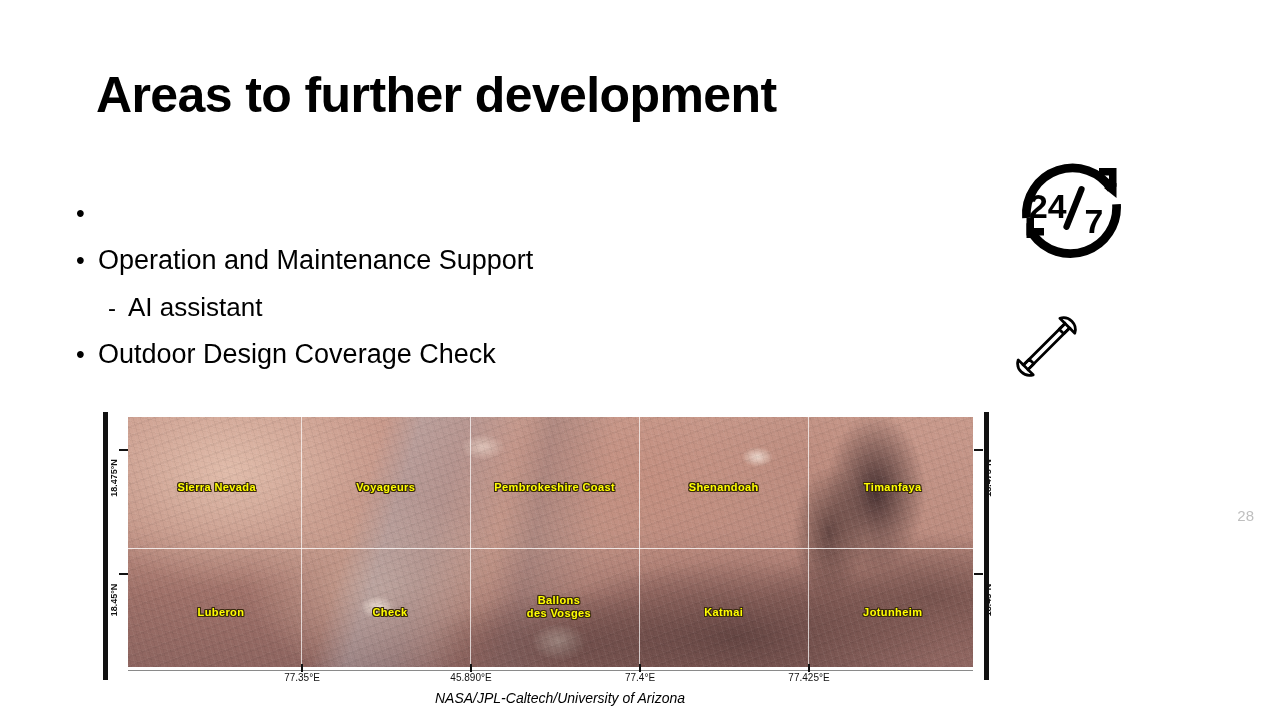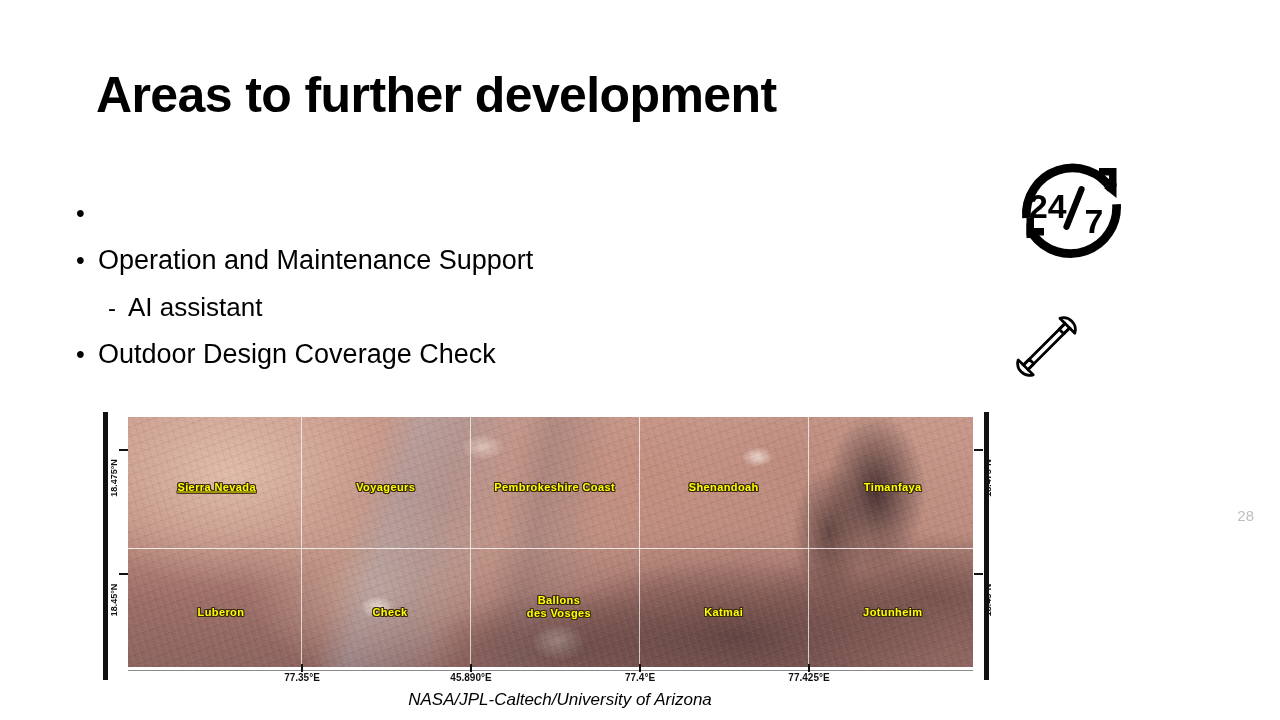--- a/index.html
+++ b/index.html
@@ -197,36 +197,36 @@
     position: absolute;
     font-size: 9px; font-weight: 700; color: #111;
     white-space: nowrap;
     transform-origin: center center;
   }
   .lat-label.left  { transform: rotate(-90deg) translate(-50%, 0); }
   .lat-label.right { transform: rotate(-90deg) translate(-50%, 0); }
   .tick-mark { position: absolute; background: #111; }
   .lon-label {
     position: absolute;
-    font-size: 10px; font-weight: 700; color: #111;
+    font-size: 10px; font-weight: 400; color: #111;
     transform: translateX(-50%);
     white-space: nowrap;
   }
   #map-hairline {
     position: absolute;
     left: 25px; top: 258px; width: 845px; height: 1px;
     background: #8a8a8a;
   }
 
   
   #map-caption {
     position: absolute;
     left: 0; top: 690px; width: 1120px;
     text-align: center;
-    font-size: 17px;
+    font-size: 14px;
     font-style: italic;
     color: #000000;
   }
 
   
   #slide-number {
     position: absolute;
     right: 26px; bottom: 10px;
     font-size: 15px;
     color: #bfbfbf;
@@ -325,21 +325,21 @@
       <div id="terrain"></div>
       <div id="terrain-texture"></div>
       <div id="terrain-texture2"></div>
 
       <div class="grid-v" style="left:20.5%;"></div>
       <div class="grid-v" style="left:40.5%;"></div>
       <div class="grid-v" style="left:60.5%;"></div>
       <div class="grid-v" style="left:80.5%;"></div>
       <div class="grid-h" style="top:52.5%;"></div>
 
-      <div class="map-label" style="left:10.5%;  top:28%;text-decoration:underline;">Sierra Nevada</div>
+      <div class="map-label" style="left:10.5%;  top:28%;">Sierra Nevada</div>
       <div class="map-label" style="left:30.5%;  top:28%;">Voyageurs</div>
       <div class="map-label" style="left:50.5%;  top:28%;">Pembrokeshire Coast</div>
       <div class="map-label" style="left:70.5%;  top:28%;">Shenandoah</div>
       <div class="map-label" style="left:90.5%;  top:28%;">Timanfaya</div>
 
       <div class="map-label" style="left:11%;    top:78%;">Luberon</div>
       <div class="map-label" style="left:31%;    top:78%;">Check</div>
       <div class="map-label" style="left:51%;    top:76%;">Ballons
 des Vosges</div>
       <div class="map-label" style="left:70.5%;  top:78%;">Katmai</div>

